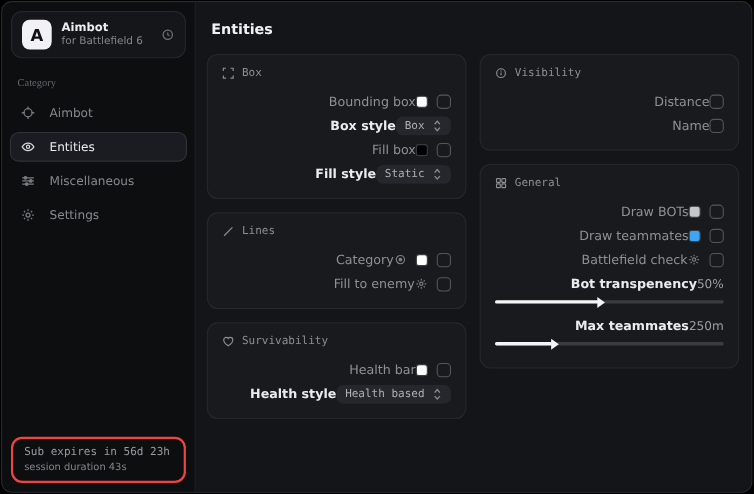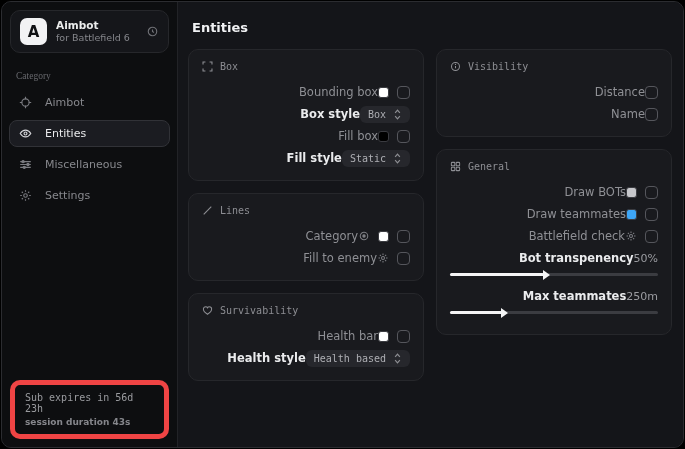--- a/index.html
+++ b/index.html
@@ -21,23 +21,23 @@
   .brand-gear { color:#6f7075; display:flex; }
   .cat-label { font-family:Liberation Serif, serif; color:#67686d; font-size:9.5px;
     margin:10px 14px 6px 14px; }
   .nav { display:flex; flex-direction:column; gap:4px; padding:2px 7px; }
   .nav-item { display:flex; align-items:center; gap:13px; color:#87888d; font-size:11px;
     padding:6px 9px; border:1px solid transparent; border-radius:8px; cursor:pointer; }
   .nav-item .nicon { display:flex; color:#7a7b80; }
   .nav-item.selected { background:#1b1c21; border-color:#313237; color:#e9eaec; }
   .nav-item.selected .nicon { color:#d4d5d9; }
   .sb-spacer { flex:1; }
-  .footer-card { margin:8px; padding:7px 10px; border:5px solid #ef4444; border-radius:10px; }
+  .footer-card { margin:8px; padding:7px 10px; border:2px solid #ef4444; border-radius:10px; }
   .footer-l1 { font-family:"DejaVu Sans Mono", monospace; color:#9a9b9f; font-size:10px; }
-  .footer-l2 { color:#85868b; font-size:9px; font-weight:bold; margin-top:3px; }
+  .footer-l2 { color:#85868b; font-size:9px; font-weight:normal; margin-top:3px; }
   
   .main { flex:1; background:#141519; padding:14px 11px 12px 10px; overflow:hidden; }
   .page-title { color:#f0f1f3; font-size:13px; font-weight:bold; margin:4px 0 14px 4px; }
   .cols { display:flex; gap:12px; }
   .col { display:flex; flex-direction:column; gap:12px; width:238px; }
   .card { background:#191a1e; border:1px solid #26272b; border-radius:10px; padding:11px 13px; }
   .card-header { display:flex; align-items:center; gap:7px; color:#8d8e93;
     font-family:"DejaVu Sans Mono", monospace; font-size:10px; margin-bottom:9px; }
   .card-header .hicon { display:flex; color:#8d8e93; }
   .row { display:flex; align-items:center; justify-content:flex-end; height:22px; }

